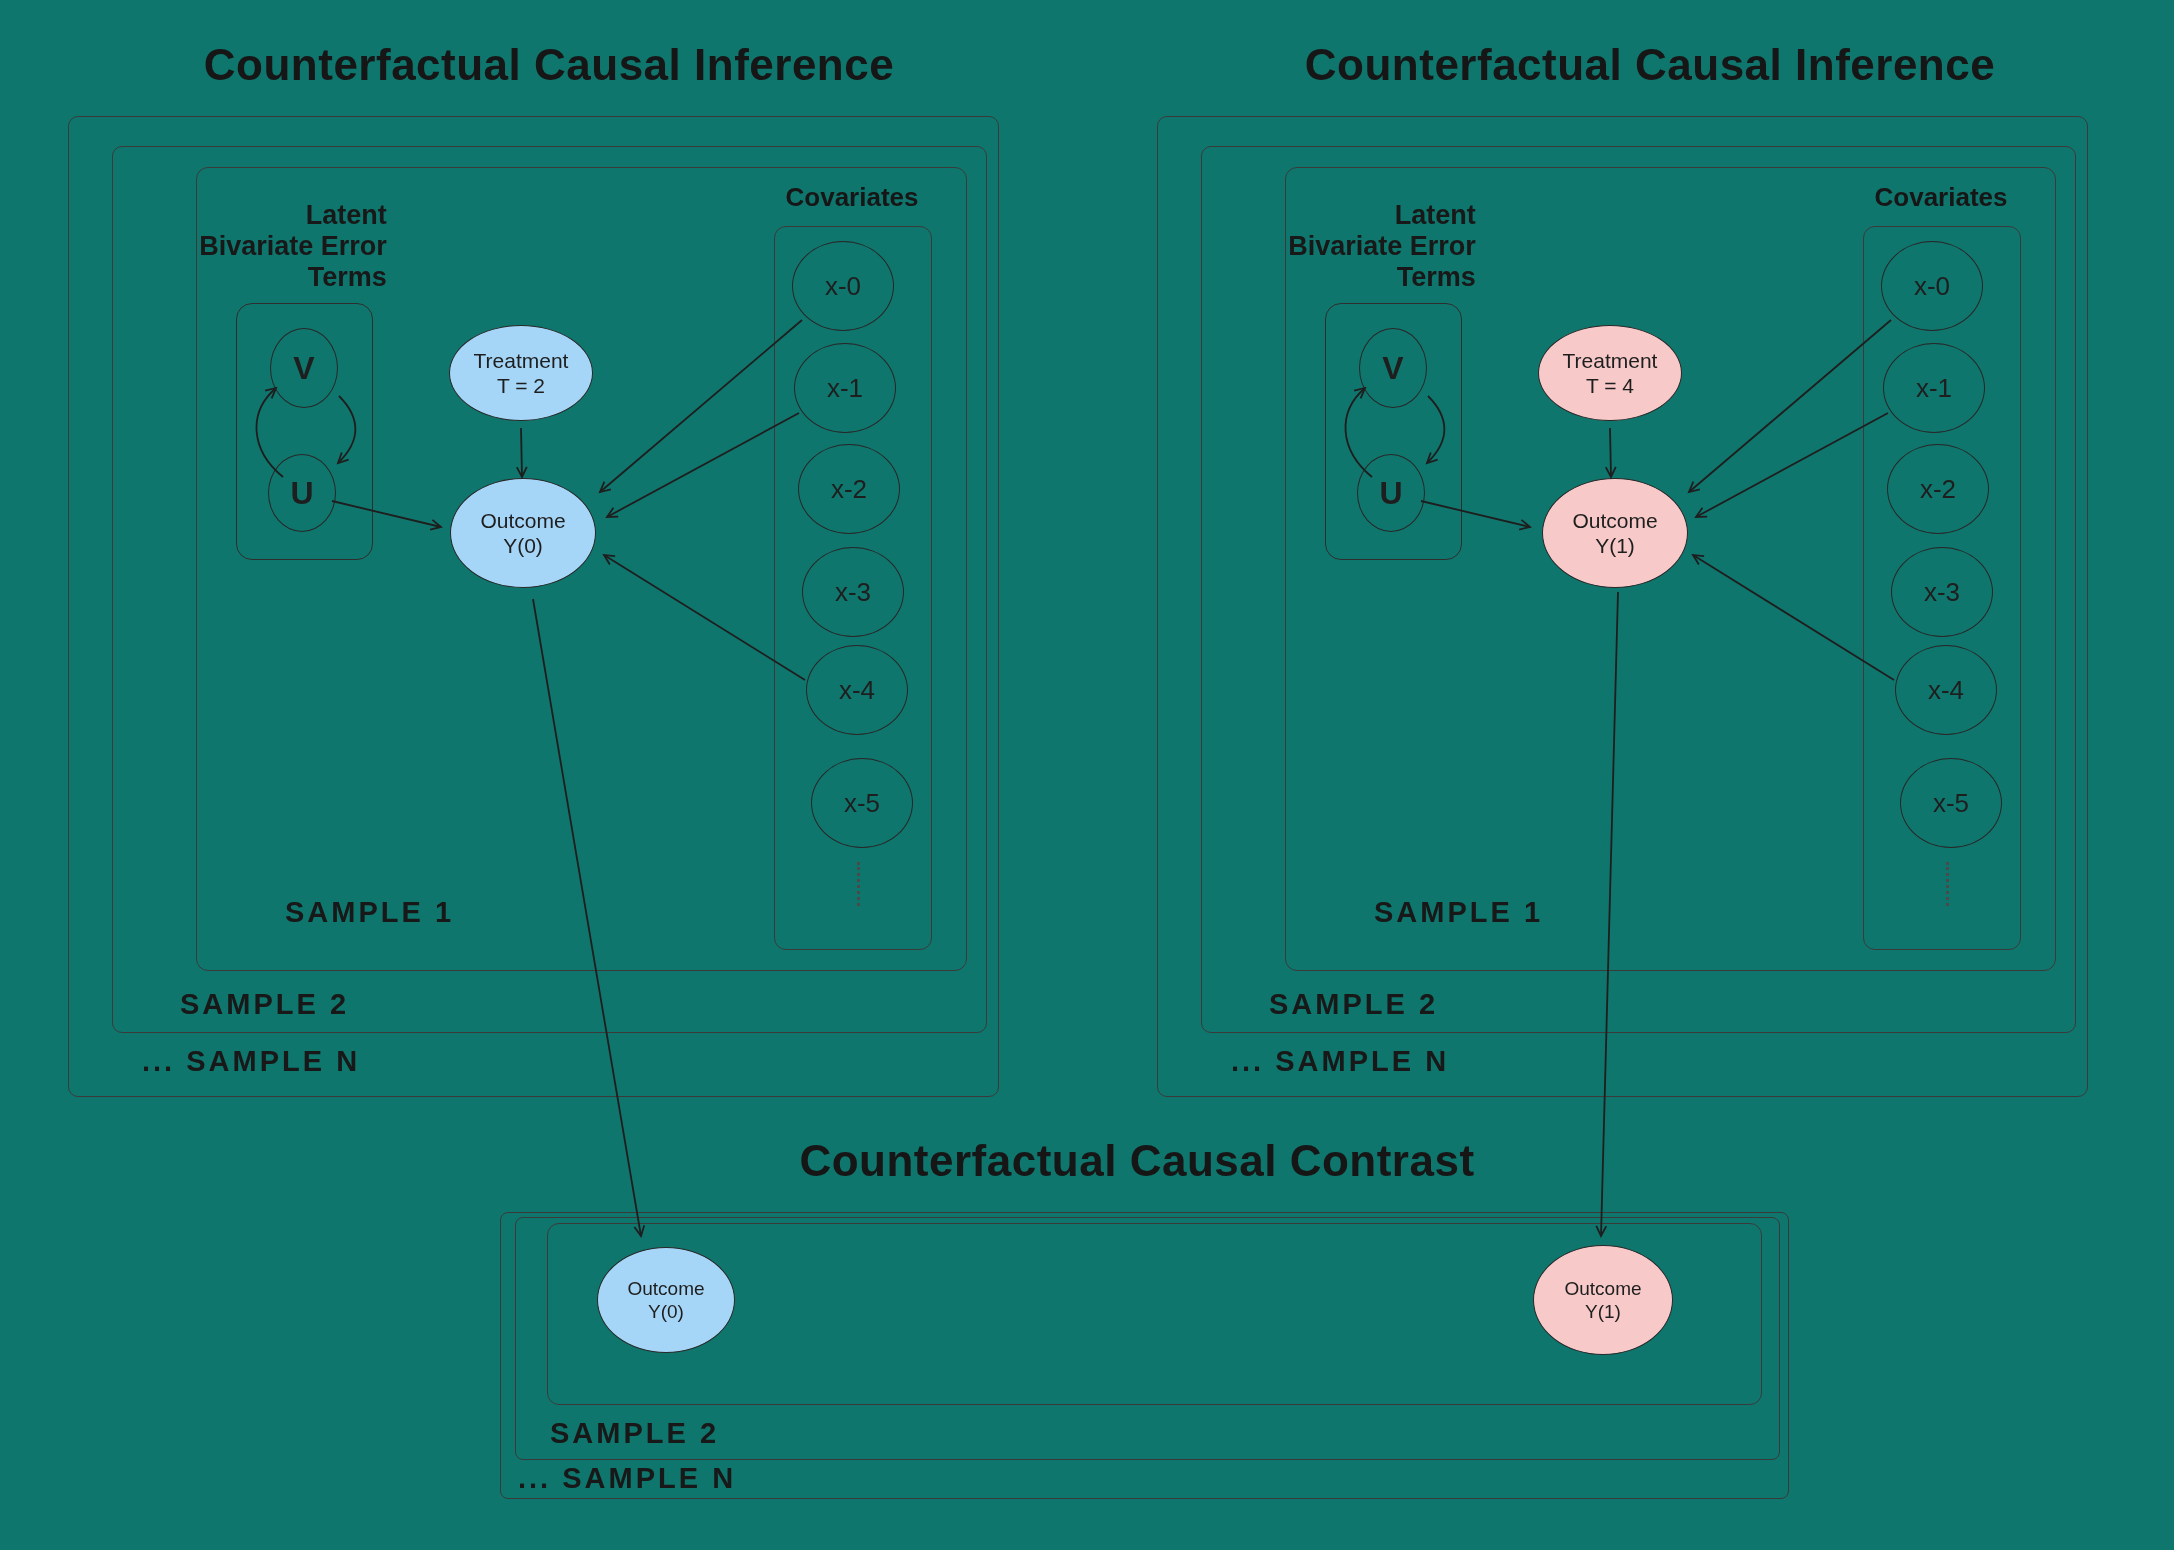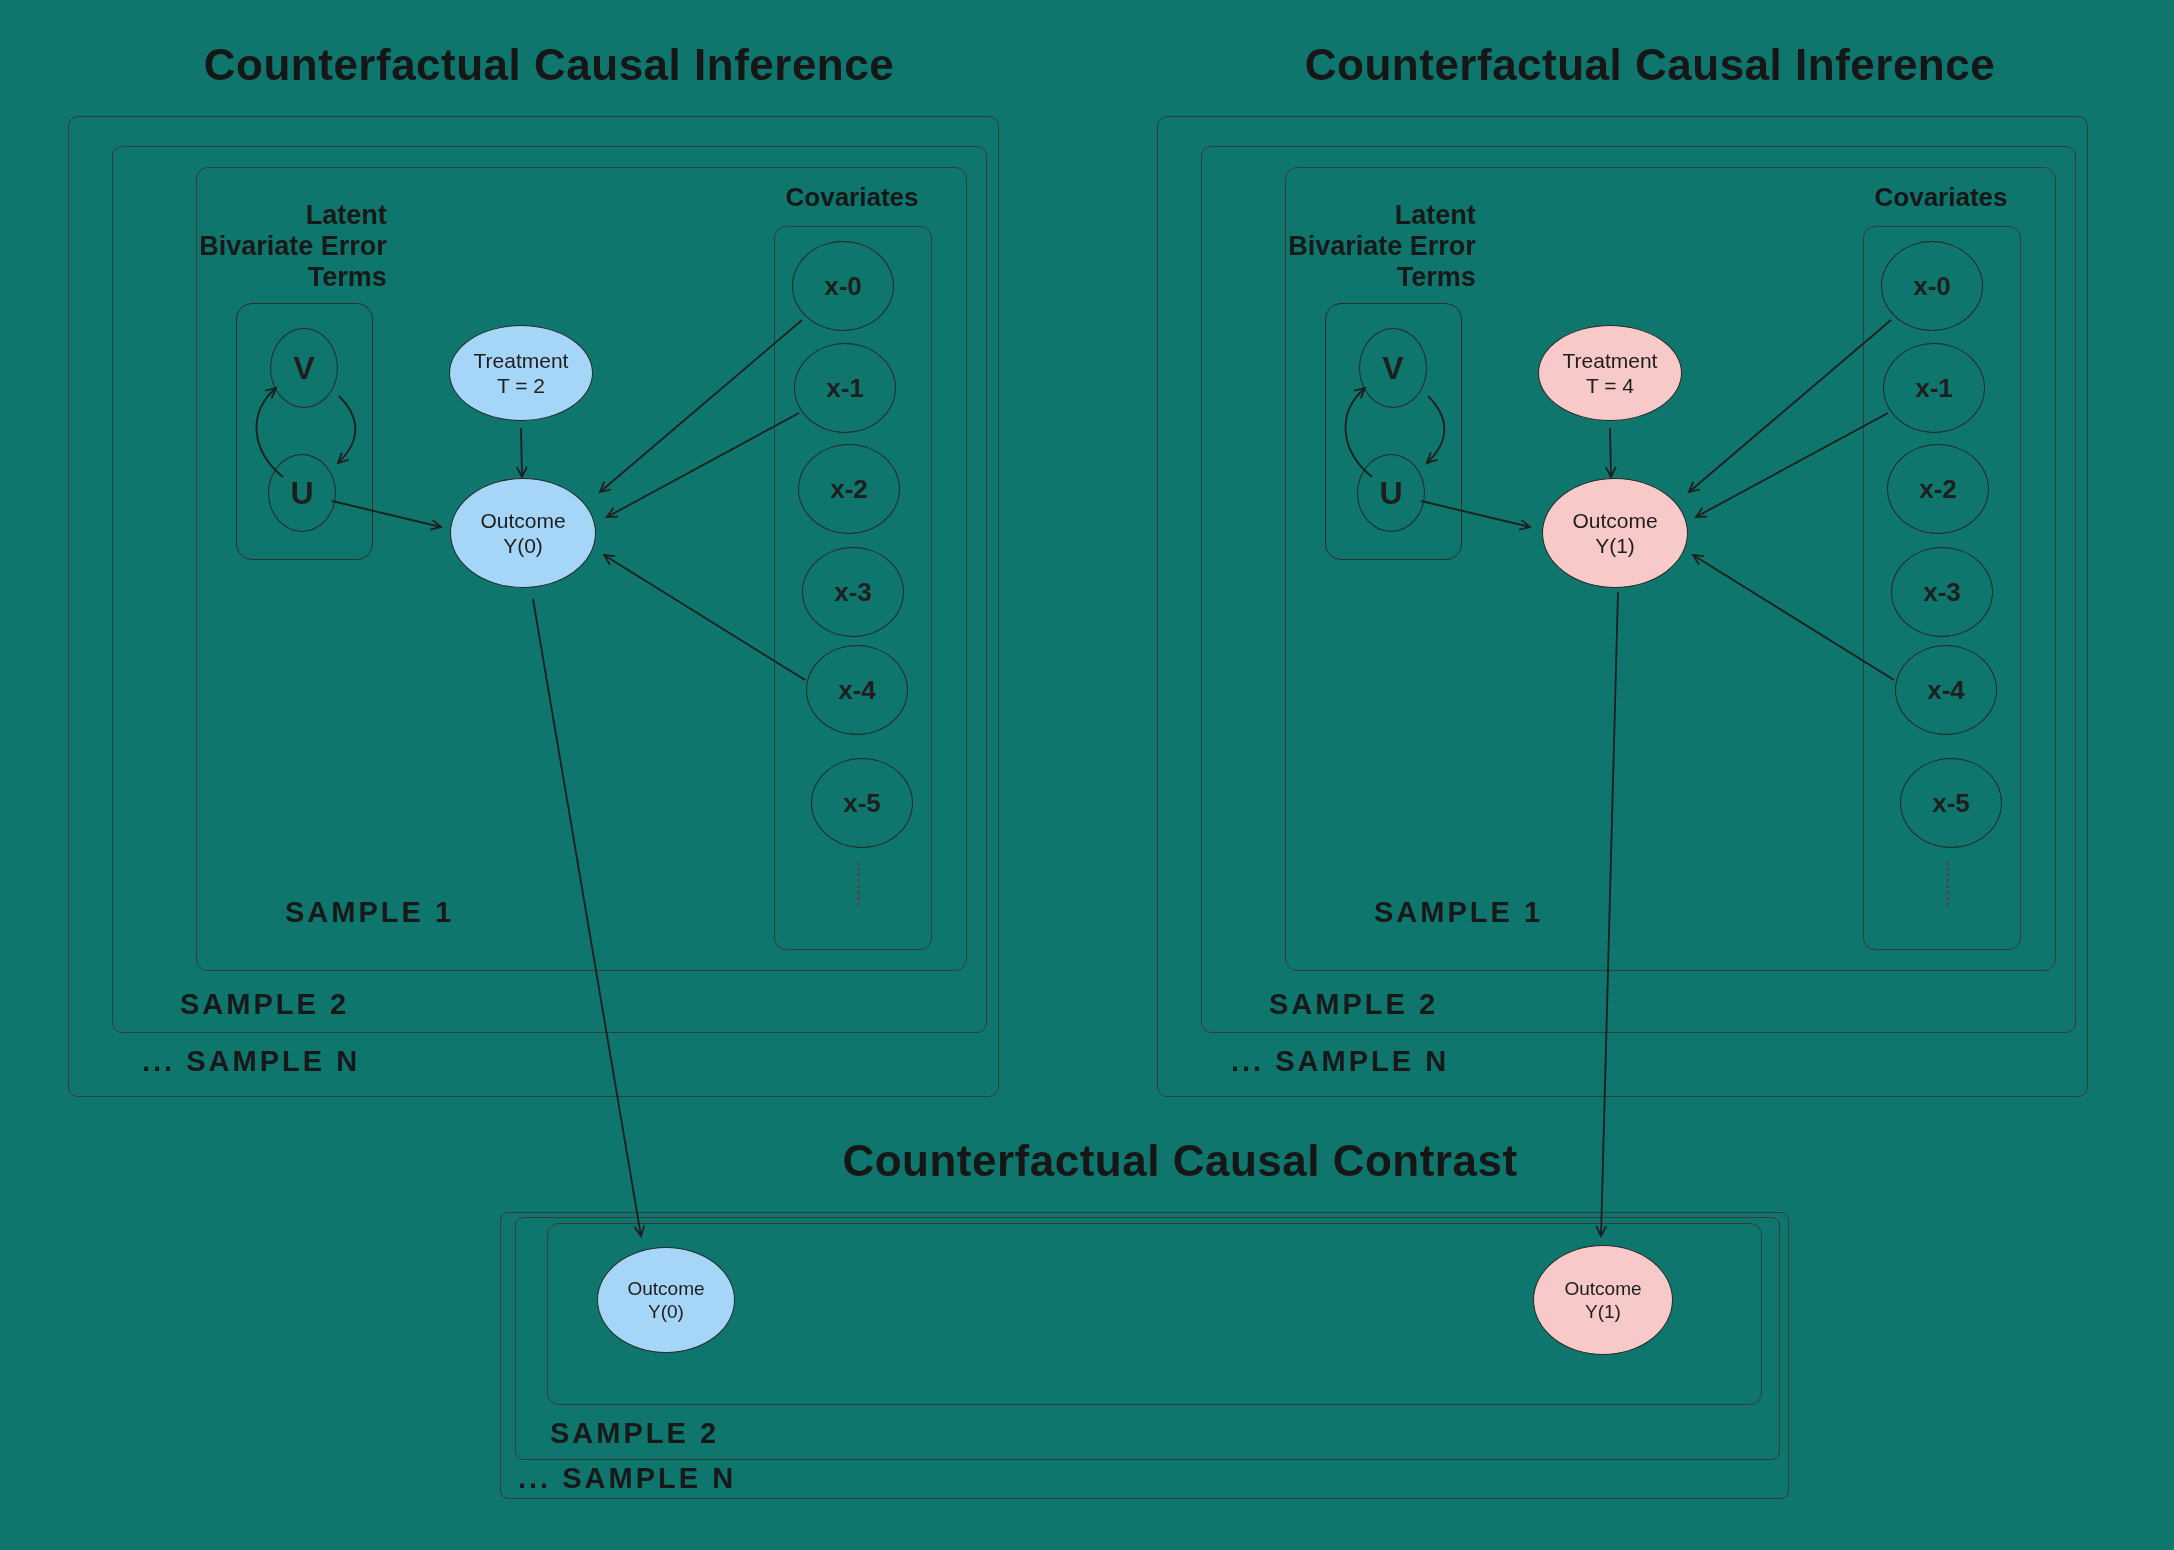--- a/index.html
+++ b/index.html
@@ -17,40 +17,40 @@
   .ellipse {
     position:absolute; border:1.7px solid #272727; border-radius:50%;
     display:flex; flex-direction:column; align-items:center; justify-content:center;
     text-align:center; box-sizing:border-box;
   }
   .fill-control { background:#a6d6f7; }
   .fill-treated { background:#f7c9c9; }
   .node-line  { font-size:21px; line-height:25px; font-weight:400; }
   .node-line-sm { font-size:19px; line-height:23px; font-weight:500; }
   .vu-letter { font-size:32px; font-weight:600; }
-  .cov-letter { font-size:26px; font-weight:700;text-align:right; }
+  .cov-letter { font-size:26px; font-weight:400;text-align:right; }
   .center-label { position:absolute; transform:translateX(-50%); text-align:right; white-space:nowrap; }
   .latent-block { font-size:27px; line-height:31px; font-weight:600; color:#181818; }
   .cov-title { font-size:26px; font-weight:700; color:#161616; }
   .sample {
     position:absolute; font-size:29px; font-weight:600; letter-spacing:3px;
     white-space:nowrap; color:#181818;
   }
   #arrow-layer { position:absolute; left:0; top:0; pointer-events:none; }
   #arrow-layer path, #arrow-layer line { stroke:#1e1e1e; stroke-width:1.8; fill:none; }
   .dots { position:absolute; width:0; border-left:3px dotted #4a4a4a; }
 </style>
 </head>
 <body>
 
 <div id="stage">
 
   <div class="title" style="left:549px; top:40px;">Counterfactual Causal Inference</div>
   <div class="title" style="left:1650px; top:40px;">Counterfactual Causal Inference</div>
-  <div class="title" style="left:1180px; top:1136px;">Counterfactual Causal Contrast</div>
+  <div class="title" style="left:1137px; top:1136px;">Counterfactual Causal Contrast</div>
 
   <div class="box" style="left:68px; top:116px; width:929px; height:979px;"></div>
   <div class="box" style="left:112px; top:146px; width:873px; height:885px;"></div>
   <div class="box" style="left:196px; top:167px; width:769px; height:802px; border-radius:12px;"></div>
 
   <div class="center-label latent-block" style="left:293px; top:200px;">
     <div>Latent</div>
     <div>Bivariate Error</div>
     <div>Terms</div>
   </div>

